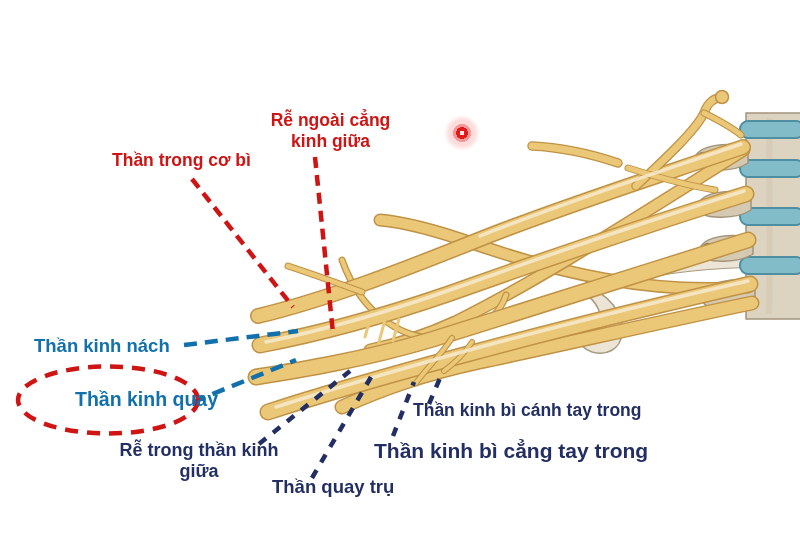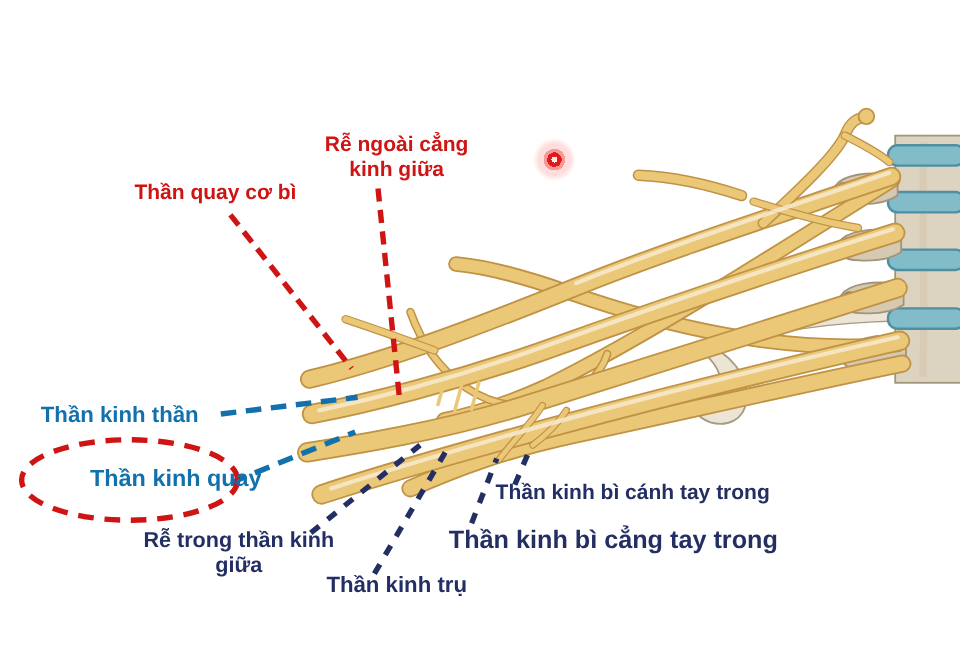--- a/index.html
+++ b/index.html
@@ -133,23 +133,23 @@
       <line class="ld ld-blue" x1="184" y1="345" x2="298" y2="331"></line>
       <line class="ld ld-blue" x1="193" y1="402" x2="296" y2="360"></line>
       <line class="ld ld-navy" x1="259" y1="444" x2="350" y2="371"></line>
       <line class="ld ld-navy" x1="312" y1="478" x2="371" y2="377"></line>
       <line class="ld ld-navy" x1="393" y1="436" x2="414" y2="382"></line>
       <line class="ld ld-navy" x1="429" y1="404" x2="443" y2="371"></line>
       <ellipse class="hl-ellipse" cx="108" cy="400" rx="90" ry="33.5"></ellipse>
     </g>
   </svg>
 
-  <div class="lbl red" id="lbl-co-bi">Thần quay cơ bì</div>
+  <div class="lbl red" id="lbl-co-bi">Thần trong cơ bì</div>
   <div class="lbl red center" id="lbl-re-ngoai">Rễ ngoài cẳng kinh giữa</div>
-  <div class="lbl blue" id="lbl-nach">Thần kinh thần</div>
+  <div class="lbl blue" id="lbl-nach">Thần kinh nách</div>
   <div class="lbl blue" id="lbl-quay">Thần kinh quay</div>
   <div class="lbl navy center" id="lbl-re-trong">Rễ trong thần kinh giữa</div>
-  <div class="lbl navy" id="lbl-tru">Thần kinh trụ</div>
+  <div class="lbl navy" id="lbl-tru">Thần quay trụ</div>
   <div class="lbl navy" id="lbl-bi-canh">Thần kinh bì cánh tay trong</div>
   <div class="lbl navy" id="lbl-bi-cang">Thần kinh bì cẳng tay trong</div>
 
   <div id="laser-dot"></div>
 </div>
 
 </body></html>

